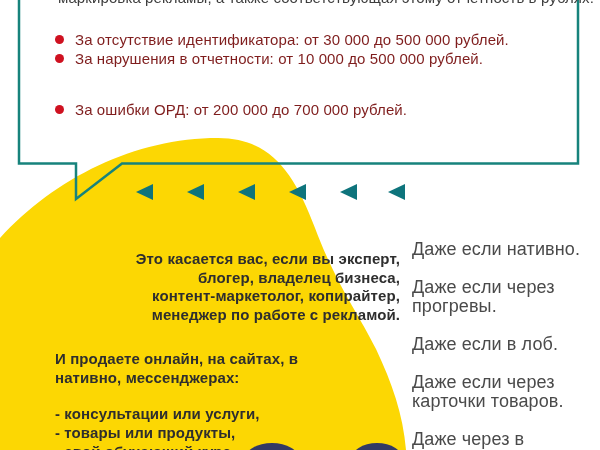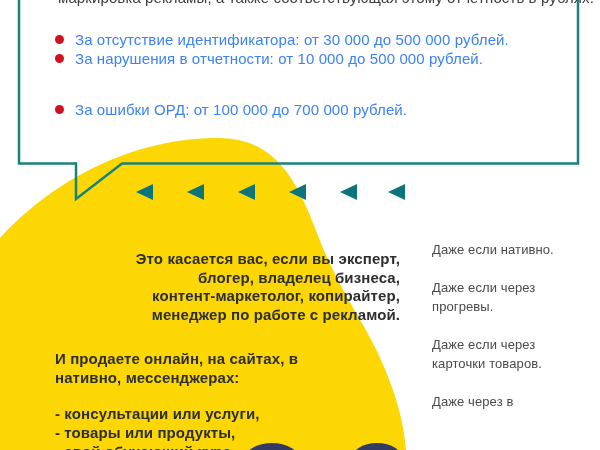--- a/index.html
+++ b/index.html
@@ -13,37 +13,37 @@
   
   .clipped-top{
     left:58px;top:-11px;font-size:15px;color:#3d3d3d;white-space:nowrap;
     letter-spacing:.1px;
   }
   .fine-row{left:55px;display:flex;align-items:flex-start;white-space:nowrap;}
   .fine-row .dot{
     width:9px;height:9px;border-radius:50%;background:#cf1120;
     margin:4px 11px 0 0;flex:0 0 auto;
   }
-  .fine-row .txt{font-size:15px;color:#3b82f6;letter-spacing:.1px;}
+  .fine-row .txt{font-size:15px;color:#7f1d1d;letter-spacing:.1px;}
   .fine-row.r1{top:31px;}
   .fine-row.r2{top:50px;}
   .fine-row.r3{top:101px;}
   
   .blob-par{
     left:55px;width:345px;font-size:15px;line-height:19px;font-weight:700;
     color:#2e2e2e;white-space:pre-line;letter-spacing:.1px;
   }
   .blob-par.p1{top:250px;line-height:18.5px;text-align:right;}
   .blob-par.p2{top:349px;}
   .blob-par.p3{top:404px;}
   
   .even-if{left:412px;top:240px;width:170px;}
   .even-if .item{
-    font-size:13px;line-height:19px;color:#4a4a4a;white-space:pre-line;
-    margin-bottom:19px;letter-spacing:.1px;margin-left:20px;
+    font-size:18px;line-height:19px;color:#4a4a4a;white-space:pre-line;
+    margin-bottom:19px;letter-spacing:.1px;
   }
 </style>
 </head>
 <body>
 
 <svg class="layer" viewBox="0 0 600 450" aria-hidden="true">
 
   <path d="M 0,238 C 55,178 135,138 218,138 C 270,138 294,172 315,228
            C 336,284 358,313 376,349 C 392,383 403,414 406,450 L 0,450 Z" fill="#fcd703"></path>
 
@@ -70,33 +70,34 @@
 <div class="abs fine-row r1">
   <span class="dot"></span>
   <span class="txt">За отсутствие идентификатора: от 30 000 до 500 000 рублей.</span>
 </div>
 <div class="abs fine-row r2">
   <span class="dot"></span>
   <span class="txt">За нарушения в отчетности: от 10 000 до 500 000 рублей.</span>
 </div>
 <div class="abs fine-row r3">
   <span class="dot"></span>
-  <span class="txt">За ошибки ОРД: от 100 000 до 700 000 рублей.</span>
+  <span class="txt">За ошибки ОРД: от 200 000 до 700 000 рублей.</span>
 </div>
 
 <div class="abs blob-par p1">Это касается вас, если вы эксперт,
 блогер, владелец бизнеса,
 контент-маркетолог, копирайтер,
 менеджер по работе с рекламой.</div>
 <div class="abs blob-par p2">И продаете онлайн, на сайтах, в
 нативно, мессенджерах:</div>
 <div class="abs blob-par p3">- консультации или услуги,
 - товары или продукты,
 - свой обучающий курс</div>
 
 <div class="abs even-if">
   <div class="item">Даже если нативно.</div>
   <div class="item">Даже если через
 прогревы.</div>
+  <div class="item">Даже если в лоб.</div>
   <div class="item">Даже если через
 карточки товаров.</div>
   <div class="item">Даже через в</div>
 </div>
 
 </body></html>

